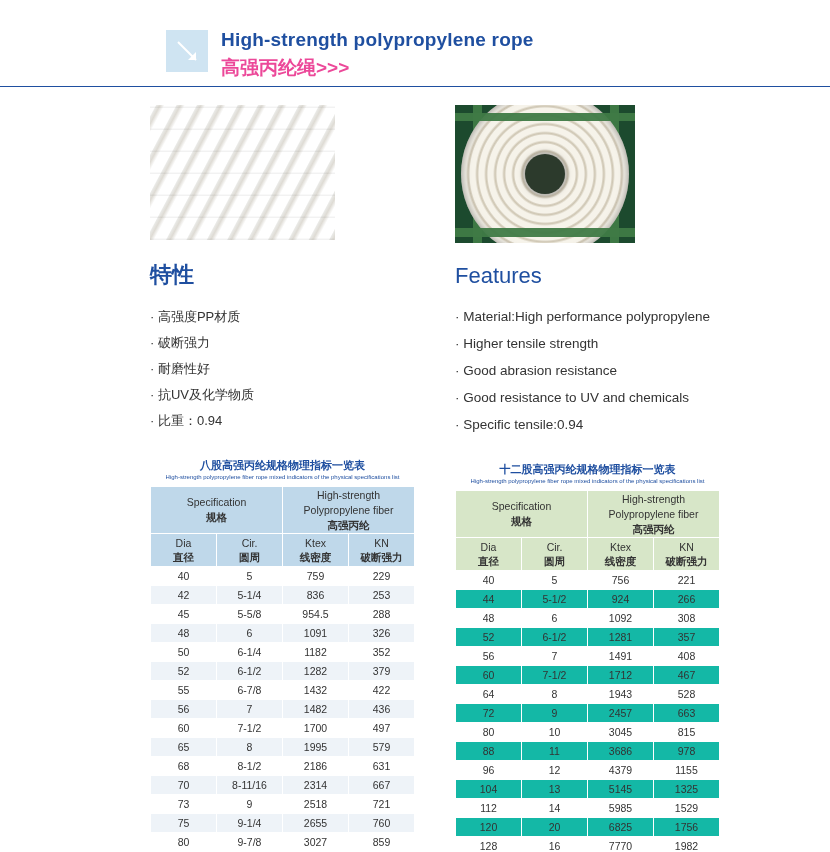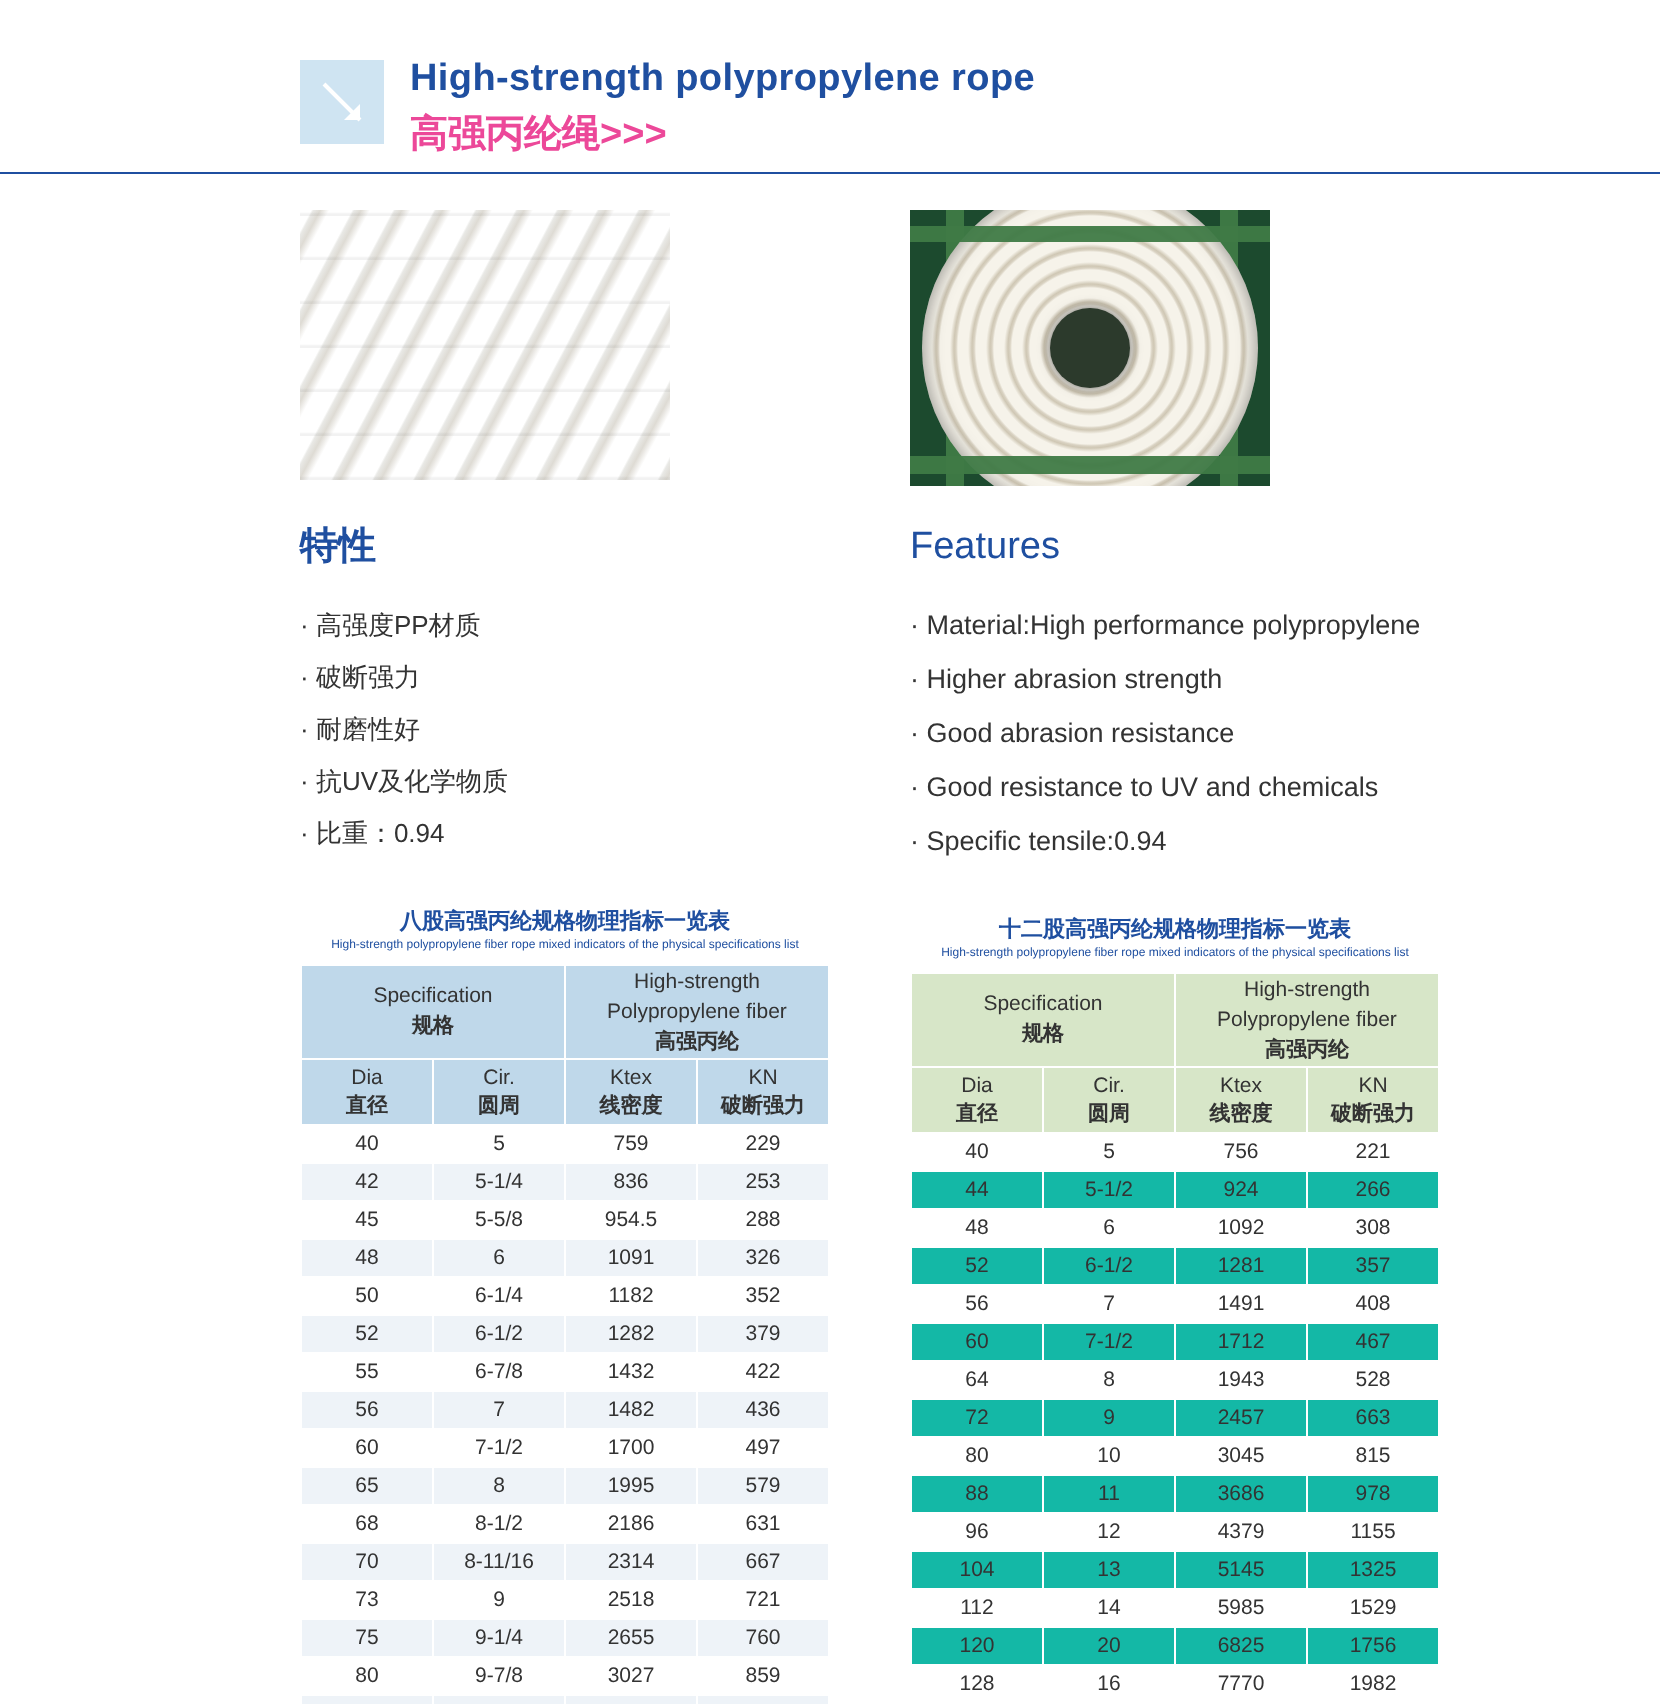--- a/index.html
+++ b/index.html
@@ -12,21 +12,21 @@
     background: #ffffff;
     font-family: "Liberation Sans", sans-serif;
     color: #333;
     position: relative;
     overflow: hidden;
   }
 
   
   .header {
     position: absolute;
-    left: 0;
+    left: 16px;
     top: 0;
     width: 669px;
     height: 86px;
     padding-left: 44px;
   }
   .header-arrow {
     position: absolute;
     left: 150px;
     top: 30px;
     width: 42px;
@@ -147,21 +147,21 @@
     opacity: 0.95;
   }
   .rope-coil .bar-v1 { left: 18px; top: 0; width: 9px; height: 100%; }
   .rope-coil .bar-v2 { right: 16px; top: 0; width: 9px; height: 100%; }
   .rope-coil .bar-h1 { left: 0; top: 8px; width: 100%; height: 8px; }
   .rope-coil .bar-h2 { left: 0; bottom: 6px; width: 100%; height: 9px; }
 
   
   .feat-title {
     margin-top: 20px;
-    font-size: 19px;
+    font-size: 22px;
     color: #1f4fa0;
     font-weight: bold;
   }
   .feat-title-en { font-weight: normal; }
   .feat-list {
     margin: 14px 0 0 0;
     padding: 0;
     list-style: none;
   }
   .feat-list li {
@@ -420,21 +420,21 @@
       <div class="hub"></div>
       <div class="bar bar-h1"></div>
       <div class="bar bar-h2"></div>
     </div>
   </div>
 
   <div class="feat-title feat-title-en">Features</div>
 
   <ul class="feat-list feat-list-en">
     <li>· Material:High performance polypropylene</li>
-    <li>· Higher abrasion strength</li>
+    <li>· Higher tensile strength</li>
     <li>· Good abrasion resistance</li>
     <li>· Good resistance to UV and chemicals</li>
     <li>· Specific tensile:0.94</li>
   </ul>
 
   <div class="tbl-block tbl-block-right">
     <div class="tbl-cap-cn">十二股高强丙纶规格物理指标一览表</div>
     <div class="tbl-cap-en">High-strength polypropylene fiber rope mixed indicators of the physical specifications list</div>
 
     <table class="spec right">

